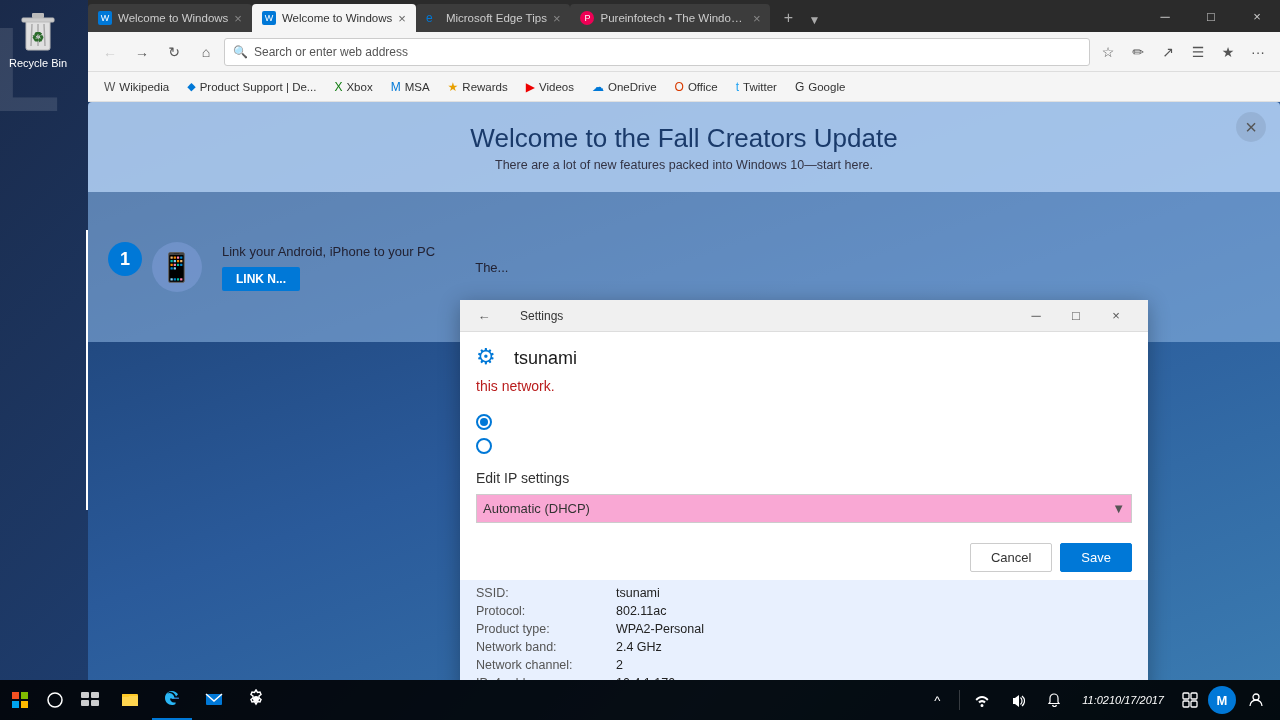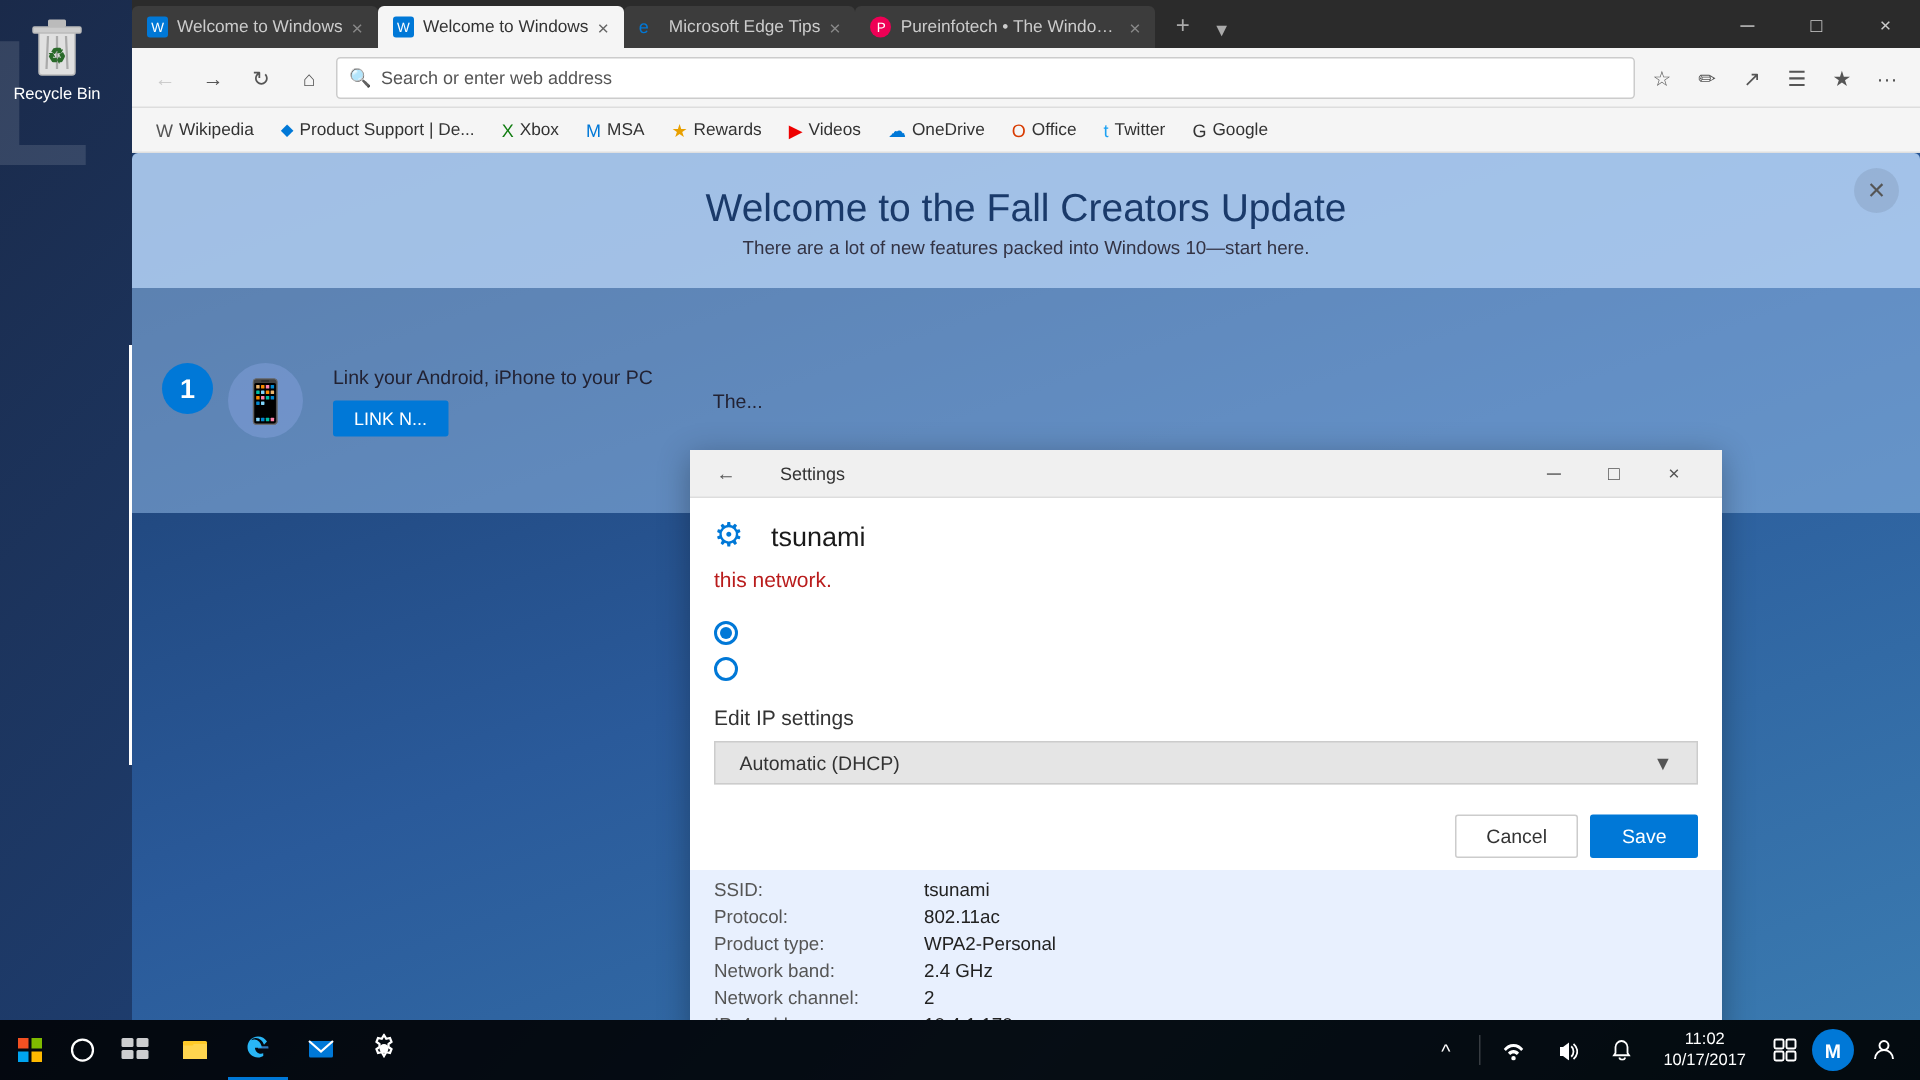--- a/index.html
+++ b/index.html
@@ -403,25 +403,25 @@
     .edit-ip-section {
       padding: 8px 16px 12px;
     }
     .edit-ip-title {
       font-size: 14px;
       color: #333;
       margin-bottom: 8px;
     }
     .ip-dropdown {
       width: 100%;
-      padding: 6px 16px;
+      padding: 6px 6px;
       border: 1px solid #ccc;
       font-size: 13px;
       color: #333;
-      background: #e5e5e5;
+      background: #f9a8d4;
       cursor: pointer;
       display: flex;
       align-items: flex-start;
       justify-content: space-between;
     }
     .ip-dropdown-text { flex: 1; }
     .ip-dropdown-arrow { color: #555; }
 
     
     .settings-buttons {
@@ -527,28 +527,28 @@
       height: 40px;
       display: flex;
       align-items: center;
       justify-content: center;
       color: white;
       font-size: 13px;
       cursor: pointer;
     }
     .tray-clock {
       display: flex;
-      flex-direction: column;
       align-items: center;
       justify-content: center;
       color: white;
       font-size: 11px;
       cursor: pointer;
       padding: 0 8px;
       line-height: 1.3;
+      font-style: italic;
     }
     .tray-avatar {
       width: 28px;
       height: 28px;
       border-radius: 50%;
       background: #0078d7;
       display: flex;
       align-items: center;
       justify-content: center;
       color: white;
@@ -715,21 +715,21 @@
 
     <div style="position:absolute;top:90px;left:0;right:0;height:150px;background:rgba(155,195,240,0.5);display:flex;align-items:center;padding:10px 20px;gap:20px;">
       <div style="display:flex;align-items:flex-start;gap:10px;">
         <div style="width:34px;height:34px;background:#0078d7;border-radius:50%;display:flex;align-items:center;justify-content:center;color:white;font-size:18px;font-weight:bold;flex-shrink:0;">1</div>
         <div style="display:flex;flex-direction:column;gap:6px;">
           <div style="width:50px;height:50px;background:rgba(130,160,220,0.5);border-radius:50%;display:flex;align-items:center;justify-content:center;font-size:28px;color:#446;">📱</div>
         </div>
       </div>
       <div>
         <div style="font-size:13px;color:#223;margin-bottom:8px;">Link your Android, iPhone to your PC</div>
-        <button style="background:#0078d7;color:white;border:none;padding:5px 14px;font-size:12px;cursor:pointer;border-radius:2px;">LINK N...</button>
+        <button style="background:#0078d7;color:white;border:none;padding:5px 14px;font-size:12px;cursor:pointer;border-radius:2px;font-weight:bold;">LINK N...</button>
       </div>
       <div style="font-size:13px;color:#223;margin-left:20px;">The...</div>
     </div>
 
     <div class="settings-window">
 
       <div class="settings-titlebar">
         <div class="settings-nav-btn">←</div>
         <span class="settings-title-text">Settings</span>
         <div class="settings-win-controls">

